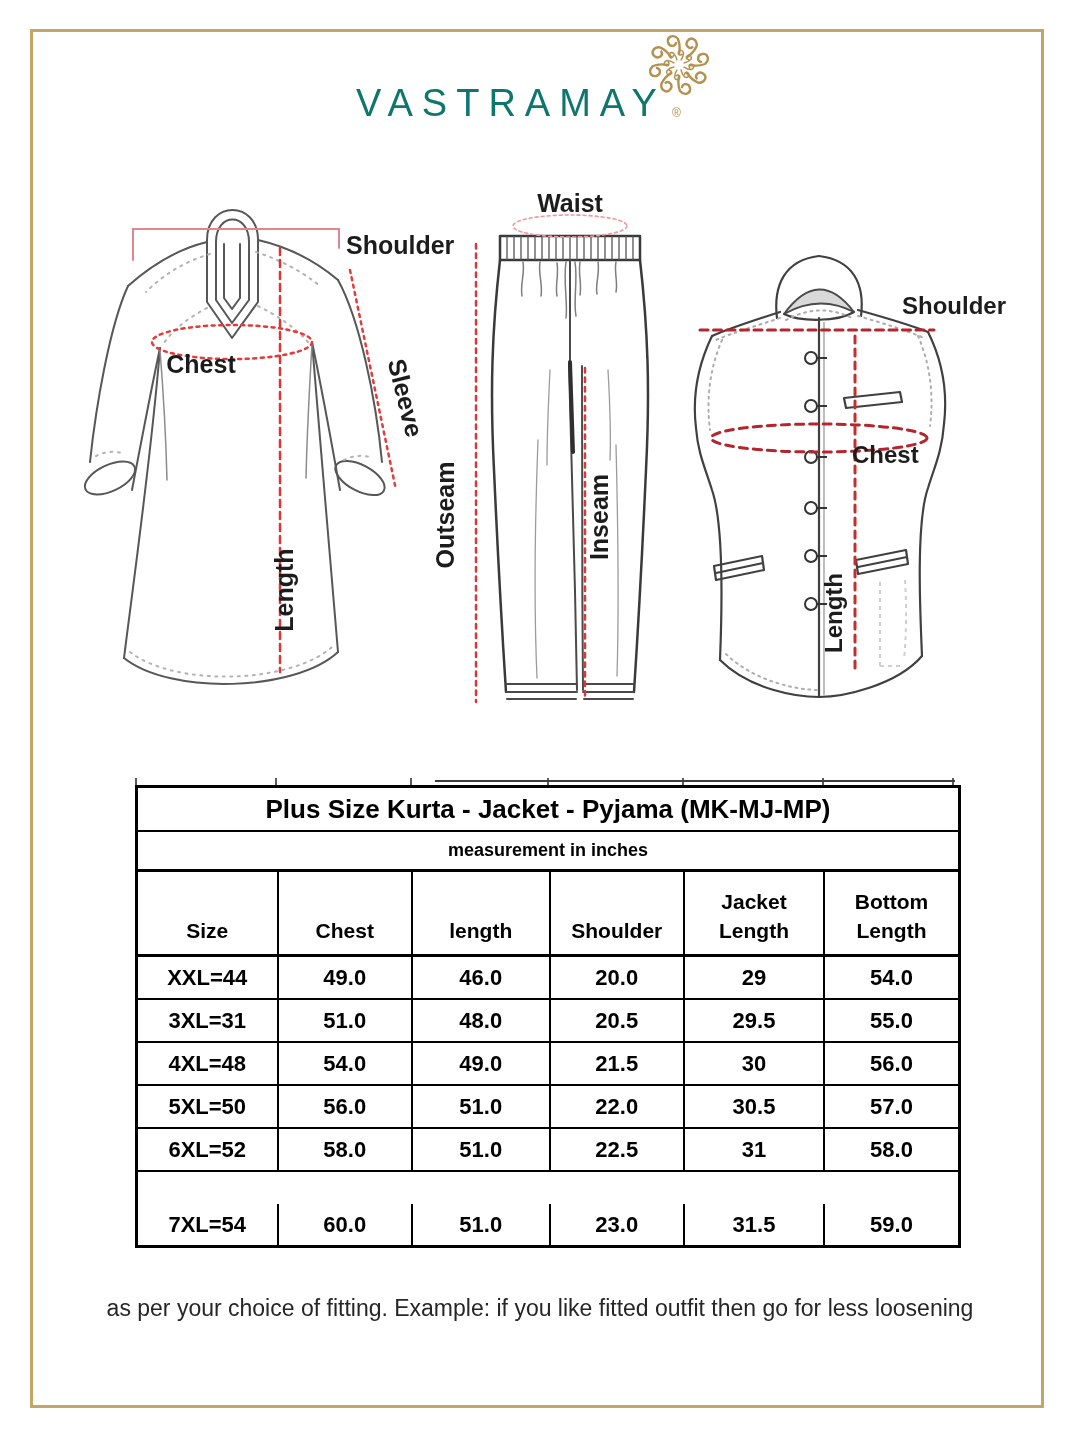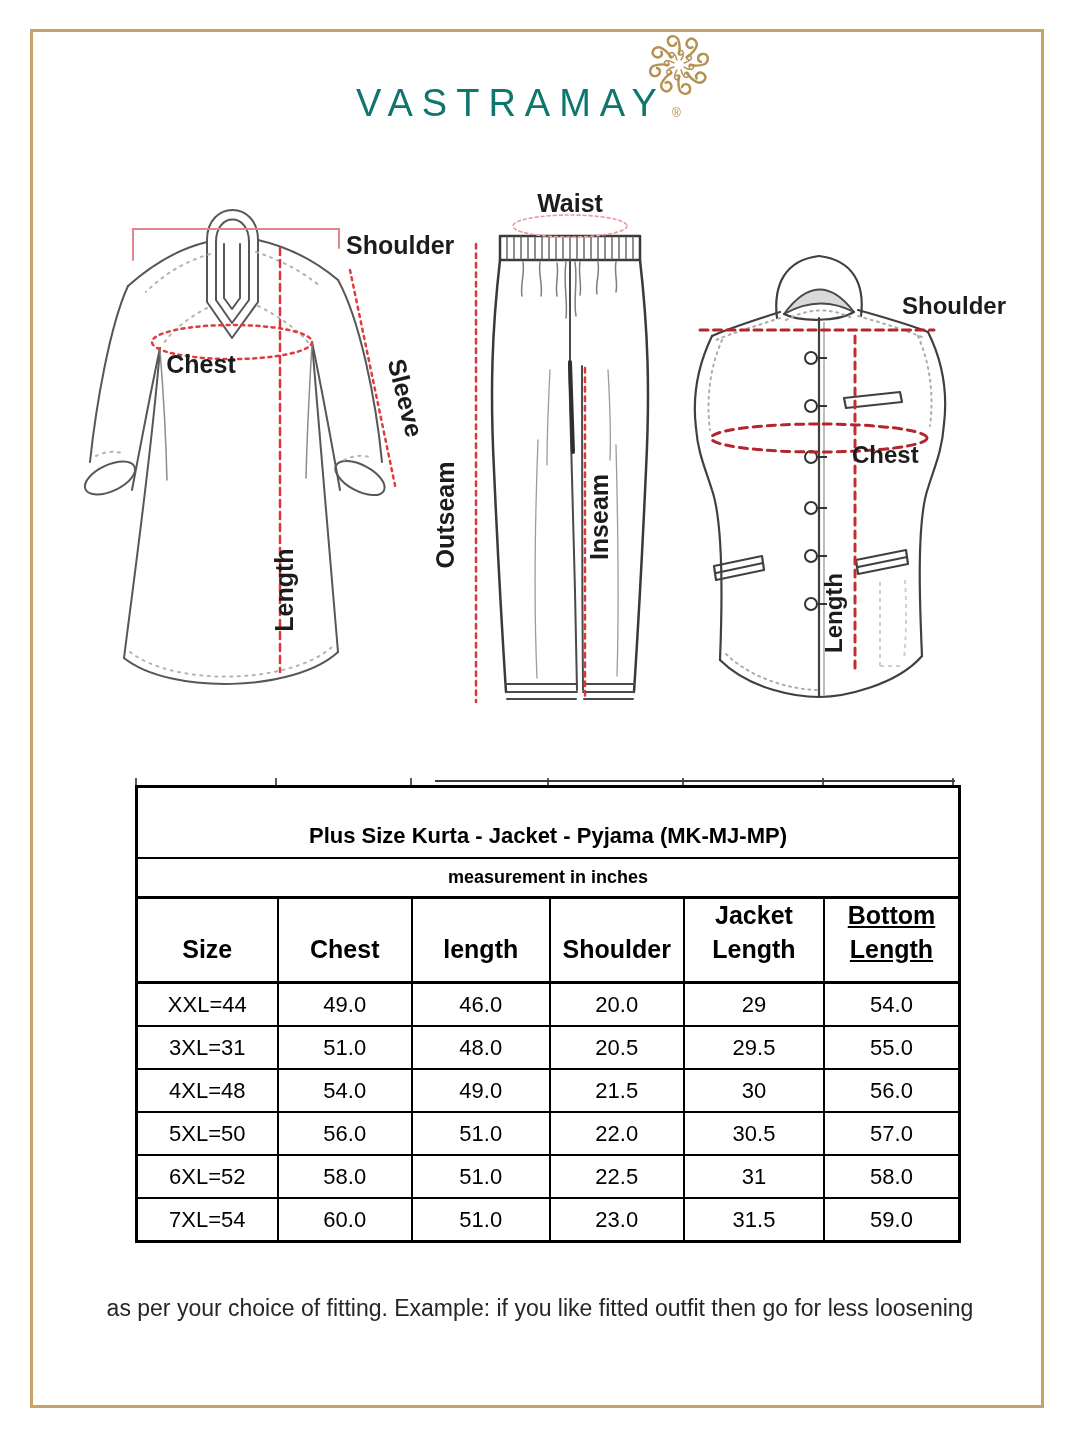--- a/index.html
+++ b/index.html
@@ -18,34 +18,34 @@
   
   .diag{position:absolute;}
   .diag text{font-family:"Liberation Sans",sans-serif;font-weight:700;fill:#1c1c1c;}
   .lbl25{font-size:25px;}
   .lbl24{font-size:24px;}
 
   
   .size-table{position:absolute;left:135px;top:785px;width:826px;box-sizing:border-box;
         border:3px solid #000;background:#fff;}
   .t-title{height:42px;border-bottom:2px solid #000;display:flex;align-items:center;
-        justify-content:center;font-size:22px;font-weight:700;color:#000;margin-top:27px;}
+        justify-content:center;font-size:26px;font-weight:700;color:#000;}
   .t-sub{height:37px;border-bottom:3px solid #000;display:flex;align-items:center;
         justify-content:center;font-size:18px;font-weight:700;color:#000;}
   .t-head{display:grid;grid-template-columns:140.5px 134.5px 137.5px 134.5px 140px 133px;
         height:82px;border-bottom:3px solid #000;}
   .t-head .th{box-sizing:border-box;border-right:2px solid #000;display:flex;
         align-items:flex-end;justify-content:center;text-align:center;
-        font-size:25px;font-weight:700;padding-bottom:20px;line-height:1.35;color:#000;}
-  .t-head .th:last-child{border-right:none;text-decoration:underline;}
+        font-size:21px;font-weight:700;padding-bottom:9px;line-height:1.35;color:#000;}
+  .t-head .th:last-child{border-right:none;}
   .t-row{display:grid;grid-template-columns:140.5px 134.5px 137.5px 134.5px 140px 133px;
         height:41px;border-bottom:2px solid #000;}
-  .t-row:last-child{border-bottom:none;}
+  .t-row:last-child{border-bottom:none;margin-top:32px;}
   .t-row .td{box-sizing:border-box;border-right:2px solid #000;display:flex;
-        align-items:center;justify-content:center;font-size:22px;font-weight:400;color:#000;}
+        align-items:center;justify-content:center;font-size:22px;font-weight:700;color:#000;}
   .t-row .td:last-child{border-right:none;}
 
   
   .remnant{position:absolute;left:135px;top:778px;width:820px;height:7px;}
   .remnant .rt{position:absolute;top:0;width:2px;height:7px;background:#5a5a5a;}
   .remnant .rl{position:absolute;top:2px;left:300px;width:520px;height:2px;background:#3c3c3c;}
 
   
   .note{position:absolute;left:40px;top:1288px;width:1000px;text-align:center;
         color:#262626;font-size:23px;line-height:41px;}

